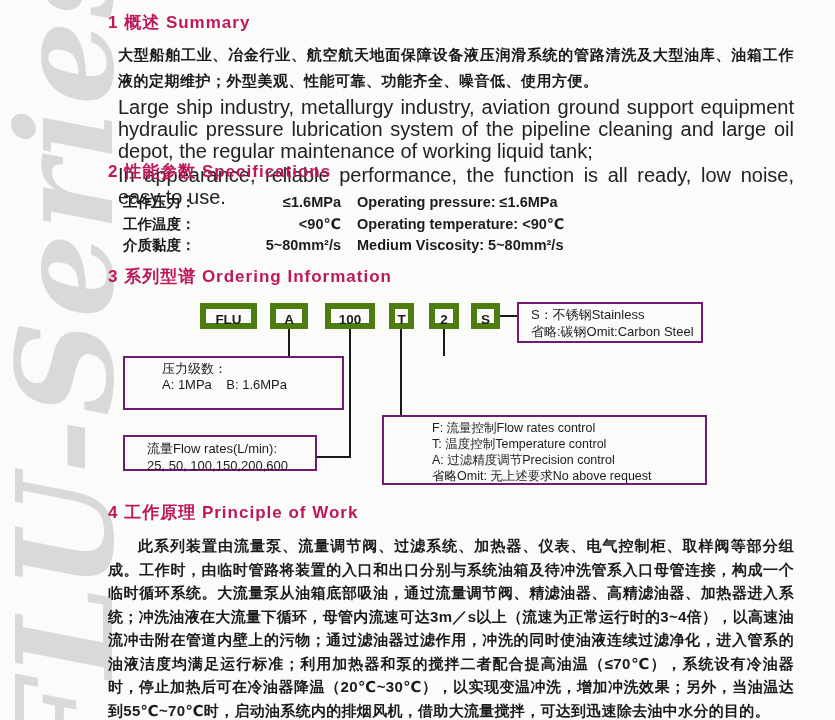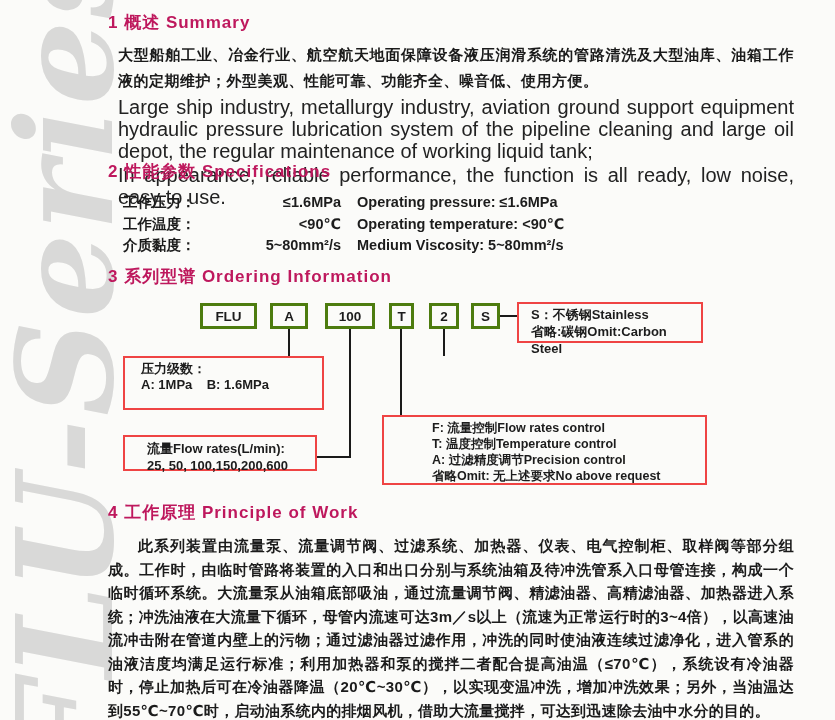--- a/index.html
+++ b/index.html
@@ -35,27 +35,27 @@
     margin:2px 0 0 10px;font-size:20px;font-weight:500;
     line-height:22px;text-align:justify;color:#222;
   }
   .spec-table{margin:9px 0 0 15px;}
   .spec-row{display:flex;line-height:21.5px;font-size:14.5px;font-weight:600;gap:16px;}
   .spec-cn-label{width:82px;}
   .spec-cn-value{width:120px;text-align:right;}
   .spec-en{flex:1;}
   .diagram{position:relative;height:195px;margin-top:12px;}
   .cbox{
-    position:absolute;box-sizing:border-box;border:3px solid #4d7c0f;
+    position:absolute;box-sizing:border-box;border:6px solid #4d7c0f;
     height:26px;top:3px;text-align:center;line-height:22px;
     font-size:13.5px;font-weight:600;background:transparent;
   }
   .ibox{
-    position:absolute;box-sizing:border-box;border:2px solid #ef4444;
-    font-size:13px;font-weight:700;background:transparent;
+    position:absolute;box-sizing:border-box;border:2px solid #701a75;
+    font-size:13px;font-weight:400;background:transparent;
   }
   .box-line{white-space:pre-wrap;}
   .vline,.hline{position:absolute;background:#1a1a1a;}
   .para{
     margin:10px 0 0 0;font-size:15px;font-weight:600;
     line-height:23.5px;text-align:justify;color:#1b1b1b;
     text-indent:2em;letter-spacing:0.3px;
   }
 </style>
 </head>
@@ -107,21 +107,21 @@
     <div class="hline" style="left:209px;top:156px;width:34px;height:2px;"></div>
     <div class="vline" style="left:292px;top:29px;width:2px;height:86px;"></div>
     <div class="vline" style="left:335px;top:29px;width:2px;height:27px;"></div>
     <div class="hline" style="left:392px;top:15px;width:17px;height:2px;"></div>
 
     <div class="ibox" style="left:409px;top:2px;width:186px;height:41px;padding:2px 0 0 12px;line-height:17px;">
       <div class="box-line">S：不锈钢Stainless</div>
       <div class="box-line">省略:碳钢Omit:Carbon Steel</div>
     </div>
 
-    <div class="ibox" style="left:15px;top:56px;width:201px;height:54px;padding:3px 0 0 16px;line-height:16px;">
+    <div class="ibox" style="left:15px;top:56px;width:221px;height:54px;padding:3px 0 0 37px;line-height:16px;">
       <div class="box-line">压力级数：</div>
       <div class="box-line">A: 1MPa    B: 1.6MPa</div>
     </div>
 
 
     <div class="ibox" style="left:274px;top:115px;width:325px;height:70px;padding:3px 0 0 48px;line-height:16px;font-size:12.5px;">
       <div class="box-line">F: 流量控制Flow rates control</div>
       <div class="box-line">T: 温度控制Temperature control</div>
       <div class="box-line">A: 过滤精度调节Precision control</div>
       <div class="box-line">省略Omit: 无上述要求No above request</div>

